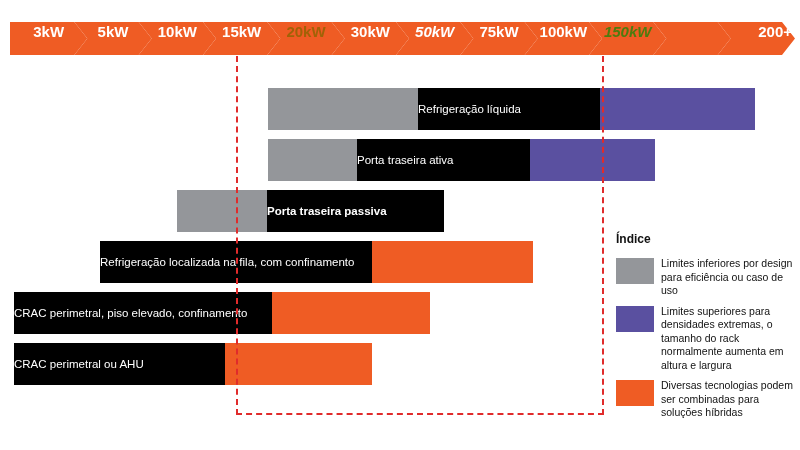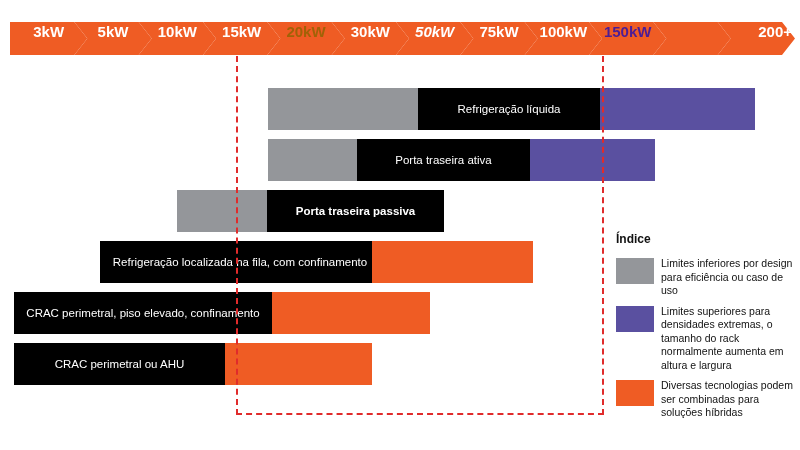--- a/index.html
+++ b/index.html
@@ -22,21 +22,21 @@
   #plot{position:absolute;left:0;top:0;width:800px;height:450px;}
   .bar-row{position:absolute;height:42px;}
   .seg{position:absolute;top:0;height:42px;}
   .seg.lower{background:#94969a;}
   .seg.core{background:#000000;}
   .seg.upper{background:#5a50a0;}
   .seg.hybrid{background:#ef5c24;}
   .bar-label{
     position:absolute;top:0;height:42px;line-height:42px;
     color:#ffffff;font-size:11.5px;white-space:nowrap;
-    text-align:center;pointer-events:none;
+    pointer-events:none;
   }
 
   
   #guide-box{
     position:absolute;border:2px dashed #e02b2b;
     border-top:none;background:transparent;
   }
 
   
   #legend{position:absolute;left:616px;top:232px;width:184px;}
@@ -74,21 +74,21 @@
     <div id="scale-labels">
         <div class="chev-label" style="left: 16.5px; width: 64.3333px; color: rgb(255, 255, 255);">3kW</div>
         <div class="chev-label" style="left: 80.8333px; width: 64.3333px; color: rgb(255, 255, 255);">5kW</div>
         <div class="chev-label" style="left: 145.167px; width: 64.3333px; color: rgb(255, 255, 255);">10kW</div>
         <div class="chev-label" style="left: 209.5px; width: 64.3333px; color: rgb(255, 255, 255);">15kW</div>
         <div class="chev-label" style="left: 273.833px; width: 64.3333px; color: #a16207;">20kW</div>
         <div class="chev-label" style="left: 338.167px; width: 64.3333px; color: rgb(255, 255, 255);">30kW</div>
         <div class="chev-label" style="left: 402.5px; width: 64.3333px; color: rgb(255, 255, 255); font-style: italic;">50kW</div>
         <div class="chev-label" style="left: 466.833px; width: 64.3333px; color: rgb(255, 255, 255);">75kW</div>
         <div class="chev-label" style="left: 531.167px; width: 64.3333px; color: rgb(255, 255, 255);">100kW</div>
-        <div class="chev-label" style="left: 595.5px; width: 64.3333px; color: #4c1d95;">150kW</div>
+        <div class="chev-label" style="left: 595.5px; width: 64.3333px; color: #4d7c0f; font-style: italic;">150kW</div>
         <div class="chev-label" style="left: 659.833px; width: 64.3333px; color: rgb(255, 255, 255); margin-top: 38px;">200kW</div>
         <div class="chev-label" style="left: 743px; width: 64.3333px; color: rgb(255, 255, 255);">200+</div>
       </div>
   </div>
 
   <div id="plot">
     <div id="bars">
         <div class="bar-row" style="top: 88px; left: 0px; width: 800px;">
           <div class="seg lower" style="left: 268px; width: 150px;"></div>
           <div class="seg core" style="left: 418px; width: 182px;"></div>

